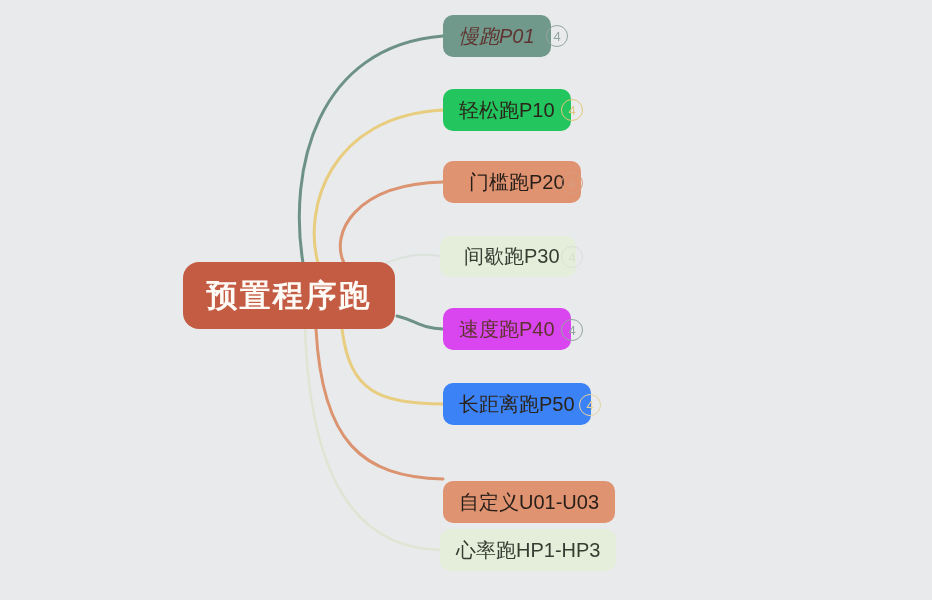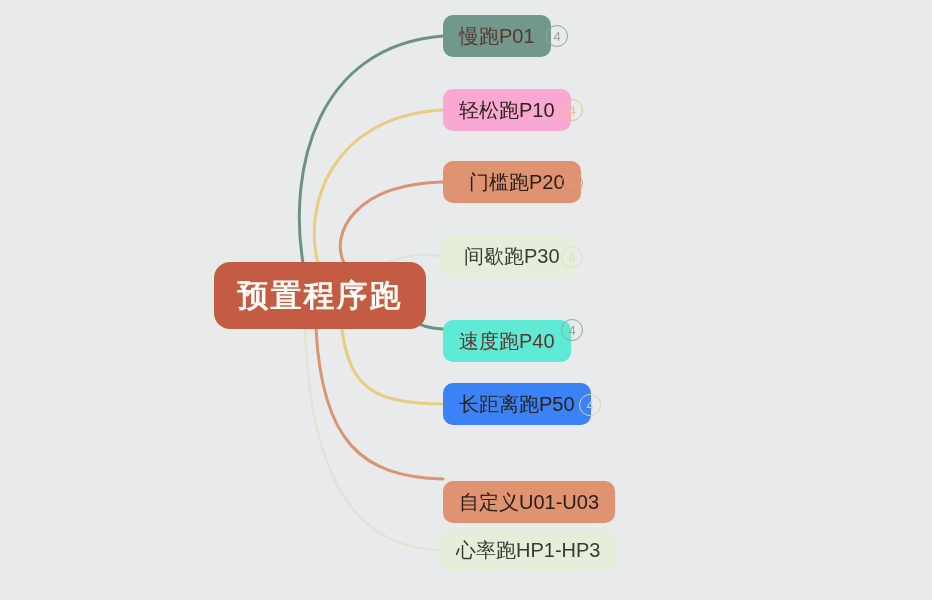--- a/index.html
+++ b/index.html
@@ -13,31 +13,30 @@
   svg.connectors{position:absolute;left:0;top:0;width:932px;height:600px;}
   svg.connectors path{fill:none;stroke-linecap:round;}
 
   .root-node{
     position:absolute;left:183px;top:262px;
     width:212px;height:67px;
     border-radius:16px;
     display:flex;align-items:center;justify-content:center;
     font-size:31px;font-weight:bold;letter-spacing:2px;
     box-sizing:border-box;
-    margin-left:31px;
   }
   .branch-node{
     position:absolute;height:42px;line-height:42px;
     border-radius:10px;
     padding:0 16px;
     font-size:20px;
     white-space:nowrap;
     box-sizing:border-box;
   }
-  .n1{left:443px;top:15px;}
+  .n1{left:443px;top:15px;font-style:italic;}
   .n2{left:443px;top:89px;}
   .n3{left:443px;top:161px;padding-left:26px;}
   .n4{left:440px;top:236px;height:41px;line-height:41px;padding-left:24px;}
   .n5{left:443px;top:308px;}
   .n6{left:443px;top:383px;}
   .n7{left:443px;top:458px;margin-top:23px;}
   .n8{left:440px;top:529px;}
 
   .badge{
     position:absolute;
@@ -74,36 +73,36 @@
 
   <div class="root-node" style="background-color: rgb(196, 92, 68); color: rgb(254, 250, 245);">
     <span>预置程序跑</span>
   </div>
 
   <div class="branch-node n1" style="background-color: rgb(113, 153, 139); color: rgb(95, 52, 48);">
     <span>慢跑P01</span>
   </div>
   <div class="badge b1" style="border-color: rgb(148, 165, 160); color: rgb(148, 165, 160);">4</div>
 
-  <div class="branch-node n2" style="background-color: #f9a8d4; color: rgb(43, 36, 26);">
+  <div class="branch-node n2" style="background-color: #22c55e; color: rgb(43, 36, 26);">
     <span>轻松跑P10</span>
   </div>
   <div class="badge b2" style="border-color: rgb(226, 199, 126); color: rgb(226, 199, 126);">4</div>
 
   <div class="branch-node n3" style="background-color: rgb(224, 147, 113); color: rgb(38, 30, 24);">
     <span>门槛跑P20</span>
   </div>
   <div class="badge b3" style="border-color: rgb(217, 157, 127); color: rgb(217, 157, 127);">4</div>
 
   <div class="branch-node n4" style="background-color: rgb(229, 238, 219); color: rgb(54, 60, 49);">
     <span>间歇跑P30</span>
   </div>
   <div class="badge b4" style="border-color: rgb(204, 212, 201); color: rgb(204, 212, 201);">4</div>
 
-  <div class="branch-node n5" style="background-color: #5eead4; color: rgb(95, 52, 48); margin-top: 12px;">
+  <div class="branch-node n5" style="background-color: #d946ef; color: rgb(95, 52, 48);">
     <span>速度跑P40</span>
   </div>
   <div class="badge b5" style="border-color: rgb(148, 165, 160); color: rgb(148, 165, 160);">4</div>
 
   <div class="branch-node n6" style="background-color: #3b82f6; color: rgb(43, 36, 26);">
     <span>长距离跑P50</span>
   </div>
   <div class="badge b6" style="border-color: rgb(230, 212, 156); color: rgb(230, 212, 156);">4</div>
 
   <div class="branch-node n7" style="background-color: rgb(224, 147, 113); color: rgb(38, 30, 24);">

